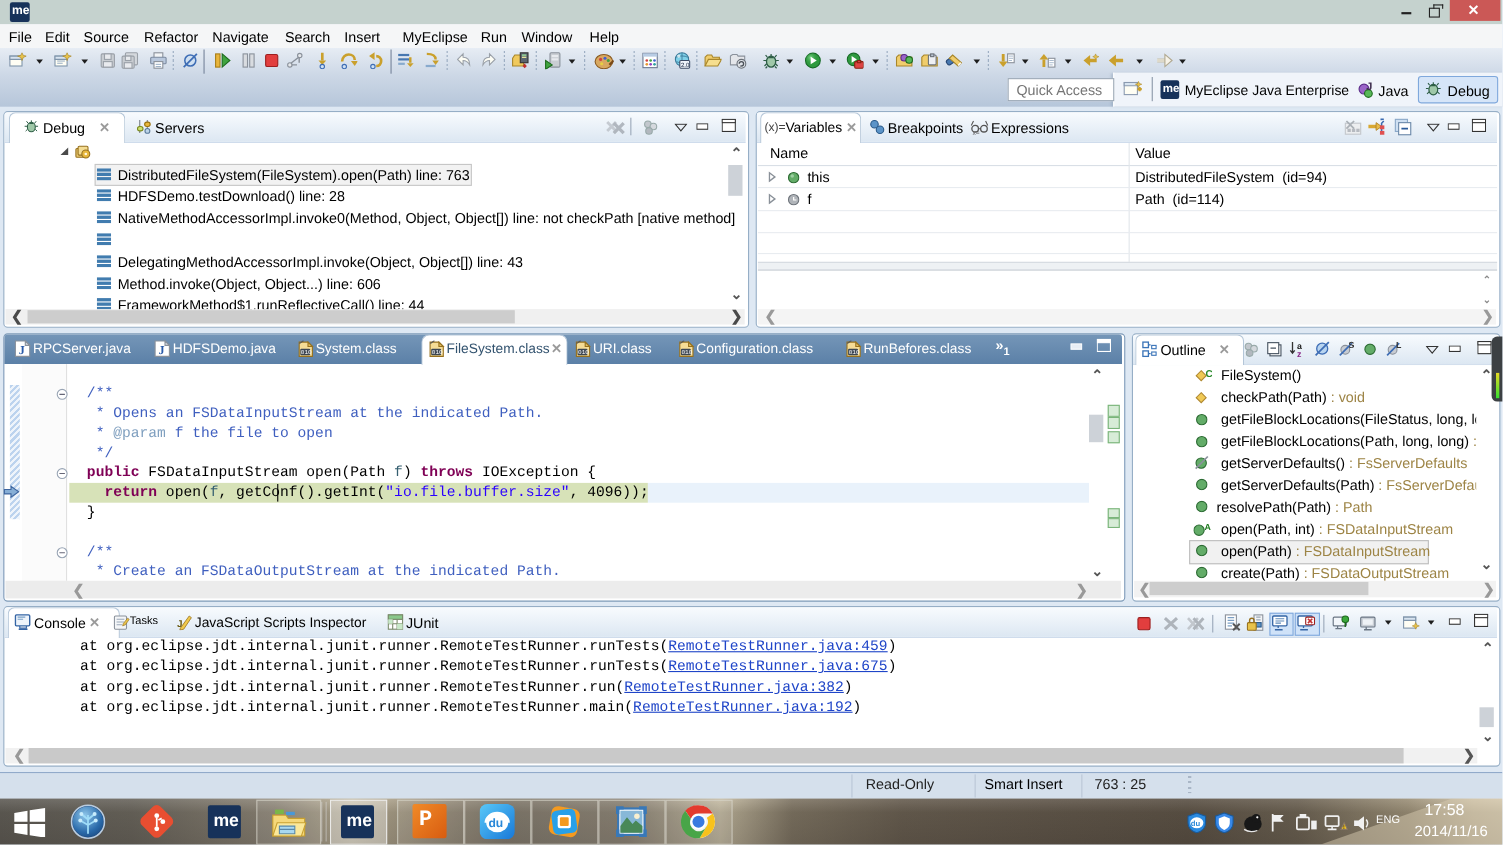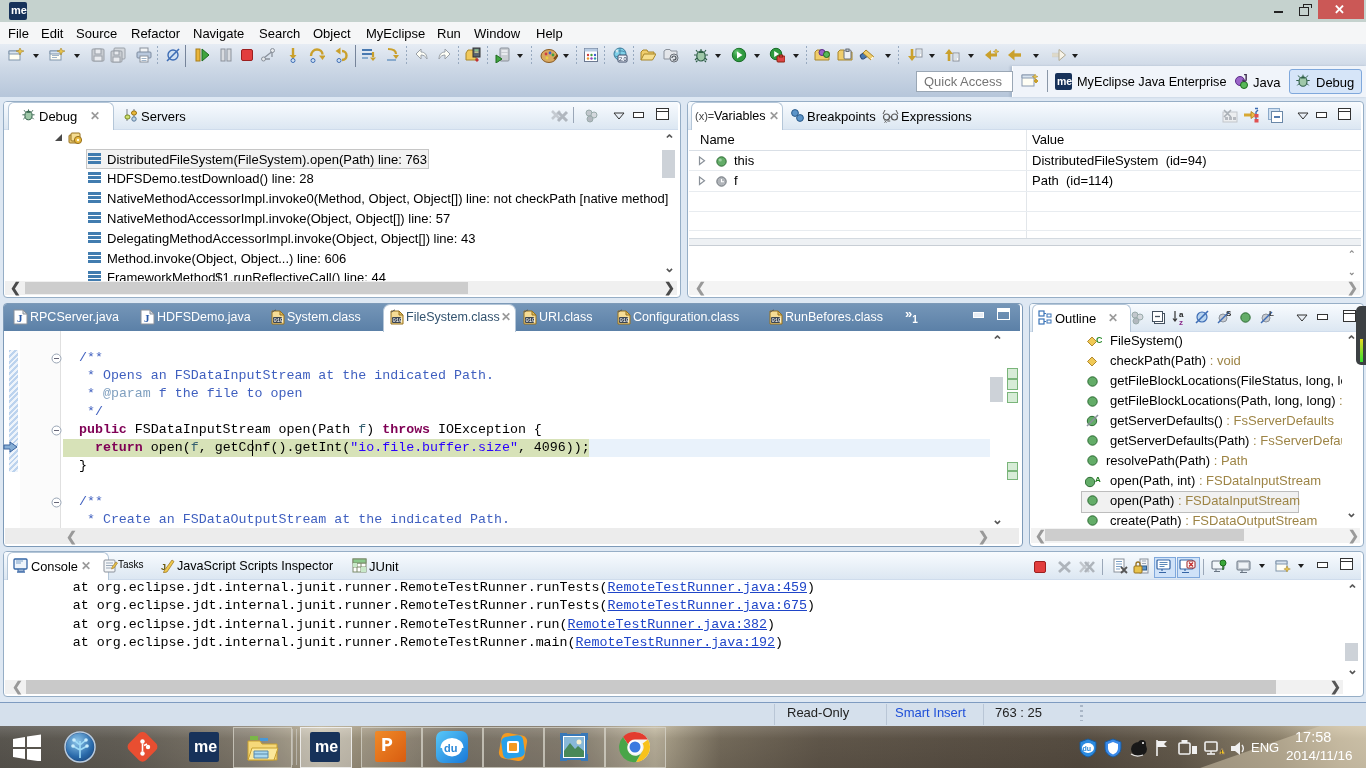--- a/index.html
+++ b/index.html
@@ -38,21 +38,21 @@
 <div class="a" style="left:1318px;top:0;width:46px;height:19px;background:#cb5856"></div>
 <div class="a" style="left:1334px;top:2px;width:14px;height:14px;color:#fff;font-size:13px;font-weight:bold">✕</div>
 
 <div class="a" style="left:0;top:22px;width:1366px;height:22px;background:#f5f6f7"></div>
 <div class="a" style="left:8px;top:26px">File</div>
 <div class="a" style="left:41px;top:26px">Edit</div>
 <div class="a" style="left:76px;top:26px">Source</div>
 <div class="a" style="left:131px;top:26px">Refactor</div>
 <div class="a" style="left:193px;top:26px">Navigate</div>
 <div class="a" style="left:259px;top:26px">Search</div>
-<div class="a" style="left:313px;top:26px">Object</div>
+<div class="a" style="left:313px;top:26px">Insert</div>
 <div class="a" style="left:366px;top:26px">MyEclipse</div>
 <div class="a" style="left:437px;top:26px">Run</div>
 <div class="a" style="left:474px;top:26px">Window</div>
 <div class="a" style="left:536px;top:26px">Help</div>
 
 <div class="a" style="left:0;top:44px;width:1366px;height:53px;background:linear-gradient(#e6ecf4,#cdd8e6 45%,#b6c6da)"></div>
 <div class="a" style="left:1012px;top:66px;width:354px;height:31px;background:#f0f4fa;border-left:1px solid #fff;box-shadow:-2px 0 2px rgba(120,140,165,.35)"></div>
 <div class="ti" style="left:8px">
       <svg width="16" height="16">
         <rect x="1" y="4" width="11" height="9" fill="#fffef4" stroke="#8095ab"></rect>
@@ -468,21 +468,20 @@
       </svg>
     </div>
 <div class="a" style="left:107px;top:191px;font-size:13px;white-space:nowrap">NativeMethodAccessorImpl.invoke0(Method, Object, Object[]) line: not checkPath [native method]</div>
 <div class="a" style="left:88px;top:212px">
       <svg width="13" height="11">
         <rect width="13" height="3" fill="#417caf"></rect>
         <rect y="4" width="13" height="3" fill="#417caf"></rect>
         <rect y="8" width="13" height="3" fill="#417caf"></rect>
       </svg>
     </div>
-<div class="a" style="left:107px;top:211px;font-size:13px">NativeMethodAccessorImpl.invoke(Object, Object[]) line: 57</div>
 <div class="a" style="left:88px;top:232px">
       <svg width="13" height="11">
         <rect width="13" height="3" fill="#417caf"></rect>
         <rect y="4" width="13" height="3" fill="#417caf"></rect>
         <rect y="8" width="13" height="3" fill="#417caf"></rect>
       </svg>
     </div>
 <div class="a" style="left:107px;top:231px;font-size:13px">DelegatingMethodAccessorImpl.invoke(Object, Object[]) line: 43</div>
 <div class="a" style="left:88px;top:252px">
       <svg width="13" height="11">
@@ -1034,21 +1033,21 @@
 <div class="sbthumb" style="left:1345px;top:643px;width:13px;height:18px;background:#cdd2d8"></div>
 <div class="arr" style="left:1347px;top:665px;color:#555">⌄</div>
 <div class="sb" style="left:5px;top:680px;width:1338px;height:14px;background:#f1f1f1"></div>
 <div class="arr" style="left:12px;top:682px;color:#999">❮</div>
 <div class="sbthumb" style="left:26px;top:680px;width:1250px;height:14px;background:#c9c9c9"></div>
 <div class="arr" style="left:1330px;top:682px;color:#555">❯</div>
 
 <div class="a" style="left:0;top:702px;width:1366px;height:1px;background:#7e9bc0"></div>
     <div class="a" style="left:0;top:703px;width:1366px;height:23px;background:#d5e0ec"></div>
 <div class="a" style="left:787px;top:705px;color:#222">Read-Only</div>
-<div class="a" style="left:895px;top:705px;color:#1d4ed8">Smart Insert</div>
+<div class="a" style="left:895px;top:705px;color:#000000">Smart Insert</div>
 <div class="a" style="left:995px;top:705px;color:#222">763 : 25</div>
 <div class="a" style="left:774px;top:704px;width:1px;height:21px;background:#b9c6d6"></div>
 <div class="a" style="left:886px;top:704px;width:1px;height:21px;background:#b9c6d6"></div>
 <div class="a" style="left:983px;top:704px;width:1px;height:21px;background:#b9c6d6"></div>
 <div class="a" style="left:1080px;top:705px;width:3px;height:16px;background:repeating-linear-gradient(#a9b6c6 0 2px,transparent 2px 5px)"></div>
 
 <div class="a" id="taskbar" style="left:0;top:726px;width:1366px;height:42px;background:
  linear-gradient(90deg,#5e5b55 0,#68645c 120px,#8d8577 250px,#bdb39a 320px,#998e7a 390px,#766e60 460px,#837a6b 570px,#c2b89f 655px,#7d7362 720px,#665c4f 820px,#5f5549 950px,#5a5044 1080px,#6b6152 1180px,#9b8f77 1280px,#cdc0a5 1340px,#d6cab0 1366px)"></div>
 <div class="a" style="left:0;top:726px;width:1366px;height:42px;background:linear-gradient(rgba(255,255,255,.10),rgba(60,55,45,.16) 30%,rgba(35,30,25,.22))"></div>
     <div class="a" style="left:1100px;top:726px;width:266px;height:42px;background:rgba(214,202,176,.5);clip-path:polygon(100px 42px,220px 0px,266px 0px,266px 42px)"></div>
@@ -1202,17 +1201,17 @@
         <path d="M16 16l3-6 3 6z" fill="#f8c820" stroke="#876"></path>
         <text x="17.8" y="15.5" font-size="5" font-weight="bold" fill="#222" font-family="Liberation Sans">!</text>
       </svg>
     </div>
 <div class="tray" style="left:1229px">
       <svg width="18" height="20">
         <path d="M2 8v5h4l5 4V4L6 8z" fill="#f0f0f0"></path>
         <path d="M13 7c1.5 2 1.5 5 0 7" stroke="#f0f0f0" stroke-width="1.4" fill="none"></path>
       </svg>
     </div>
-<div class="a" style="left:1251px;top:740px;color:#fff;font-size:13px">ENG</div>
+<div class="a" style="left:1251px;top:740px;color:#fff;font-size:10px">ENG</div>
 <div class="a" style="left:1295px;top:729px;color:#fff;font-size:14.5px">17:58</div>
 <div class="a" style="left:1286px;top:748px;color:#fff;font-size:13.5px">2014/11/16</div>
 
 </div>
 
 </body></html>

